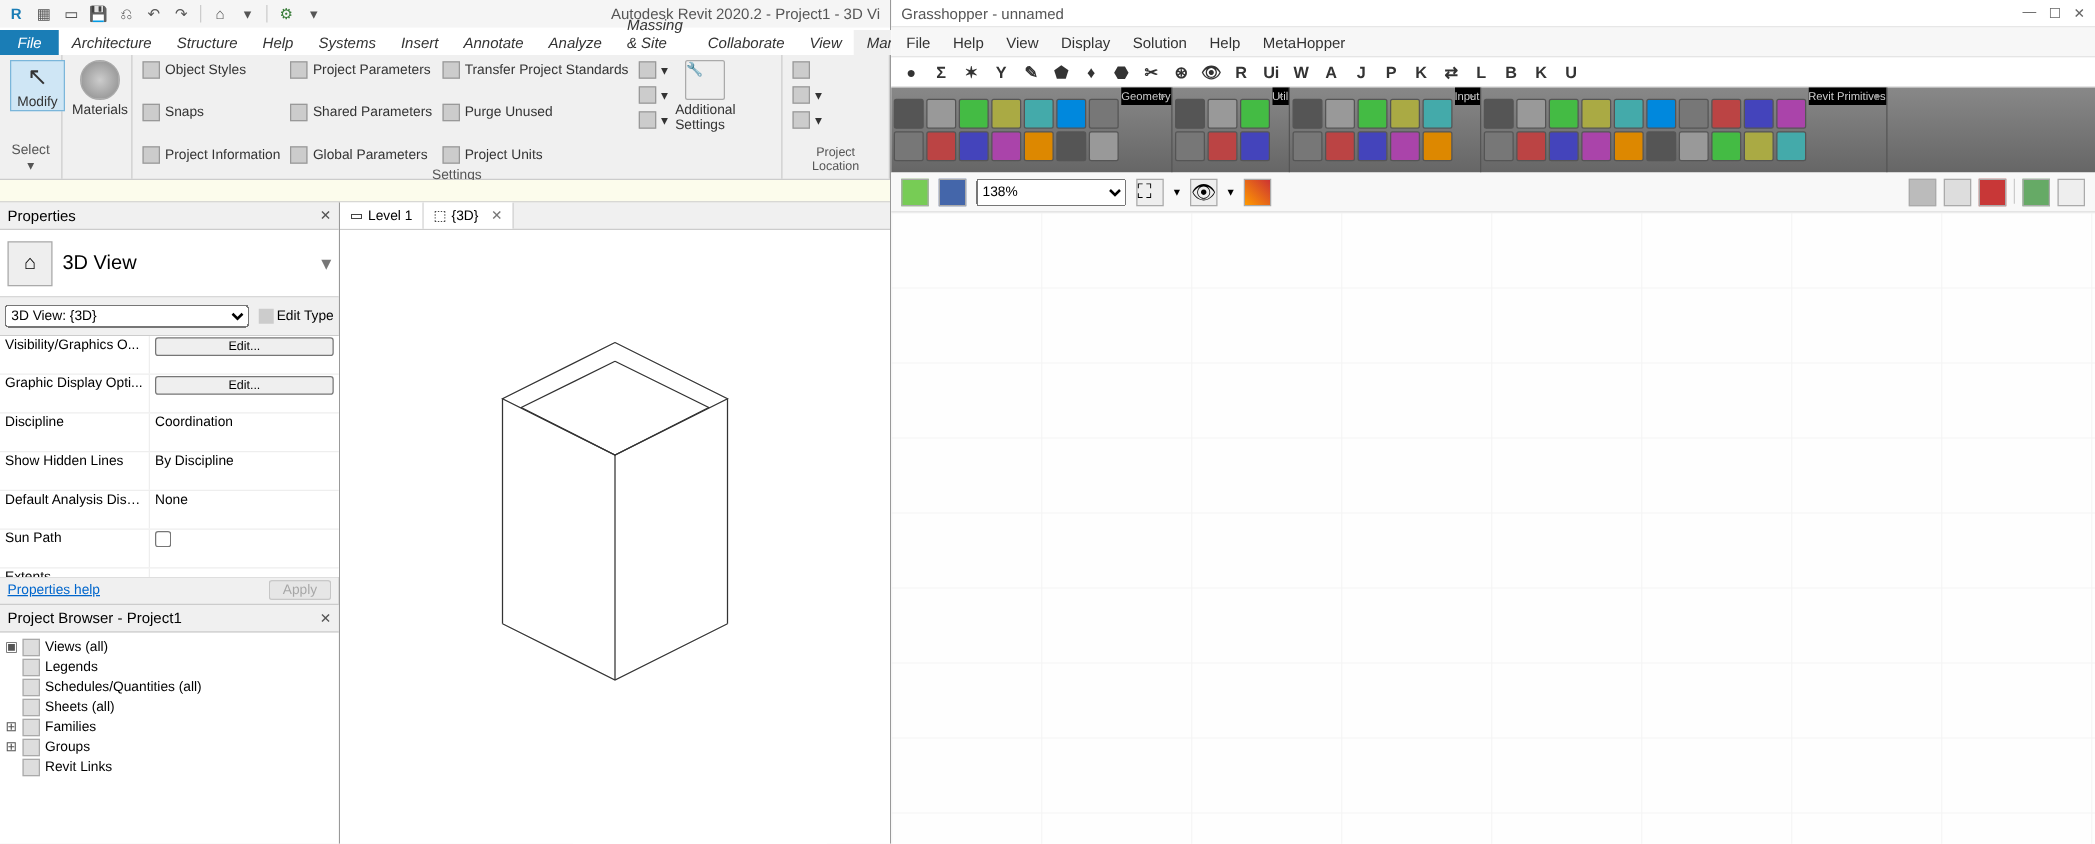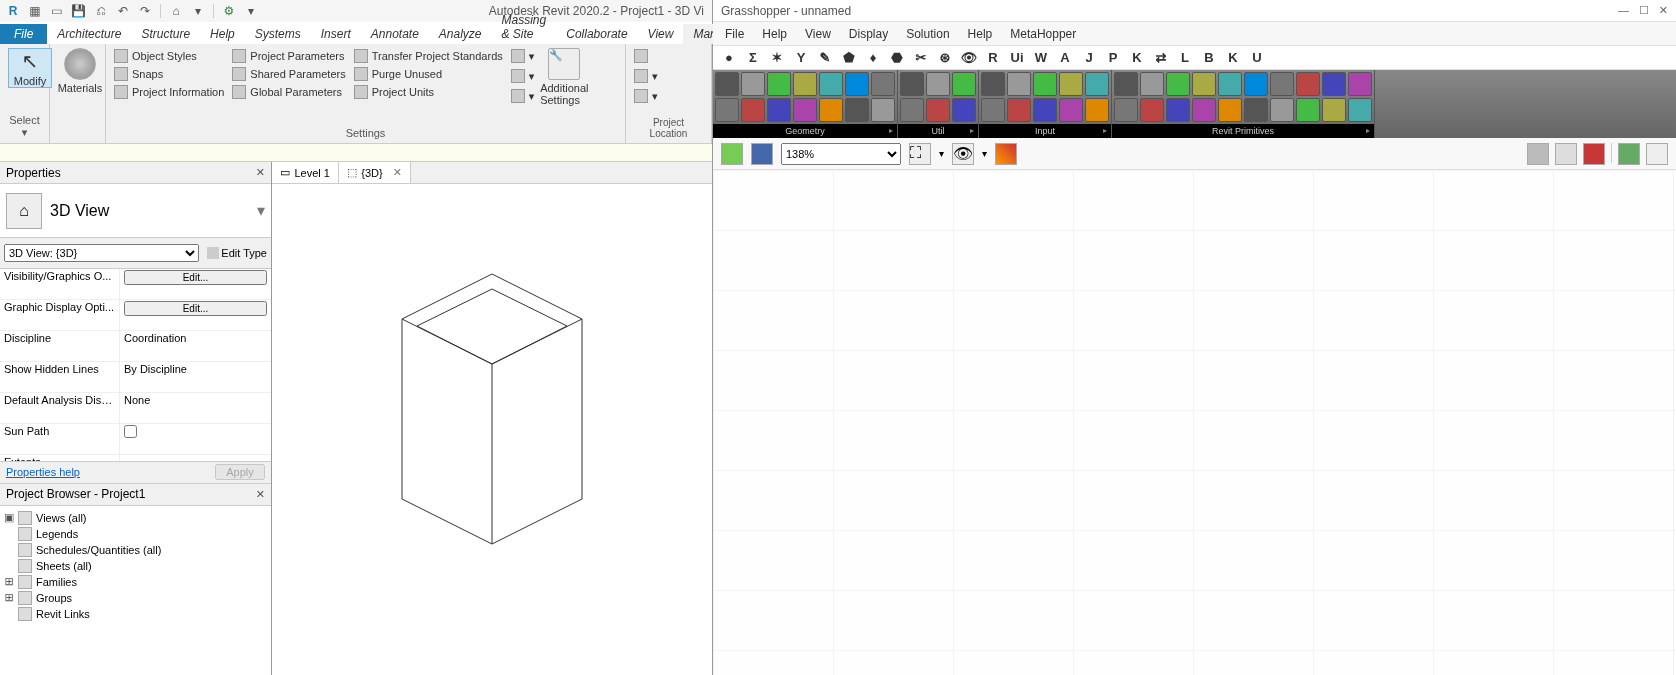--- a/index.html
+++ b/index.html
@@ -20,21 +20,21 @@
 .rtab.active { background:#f0f0f0; }
 
 
 .ribbon { height:100px; background:#f0f0f0; border-bottom:1px solid #ccc; display:flex; font-size:11px; color:#333; }
 .rgroup { border-right:1px solid #ccc; padding:4px 8px; display:flex; flex-direction:column; justify-content:space-between; }
 .rgroup-body { display:flex; gap:8px; flex:1; }
 .rgroup-title { text-align:center; font-size:11px; color:#555; padding-top:2px; }
 .bigbtn { width:44px; display:flex; flex-direction:column; align-items:center; gap:2px; cursor:default; }
 .bigbtn-icon { width:32px; height:32px; background:#ddd; border:1px solid #aaa; border-radius:2px; }
 .bigbtn.sel { background:#cfe6f5; border:1px solid #7bb6da; }
-.smallbtns { display:flex; flex-direction:column; gap:2px; }
+.smallbtns { display:flex; flex-direction:column; gap:18px; }
 .smallbtn { display:flex; align-items:center; gap:4px; cursor:default; padding:1px 0; font-size:11px; white-space:nowrap; }
 .smallbtn .si { width:14px; height:14px; background:#ccc; border:1px solid #999; }
 
 
 .addr { height:18px; background:#fcfcec; border-bottom:1px solid #ccc; }
 
 
 .mid { flex:1; display:flex; min-height:0; }
 .propcol { width:272px; display:flex; flex-direction:column; border-right:1px solid #999; }
 .panel-title { height:22px; background:#f0f0f0; border-bottom:1px solid #ccc; display:flex; align-items:center; font-size:12px; padding:0 6px; position:relative; }
@@ -66,21 +66,21 @@
 .vtab .x { margin-left:6px; color:#777; }
 .canvas { flex:1; background:#fff; position:relative; }
 
 
 .gh-title { height:22px; display:flex; align-items:center; padding:0 8px; font-size:12px; color:#555; border-bottom:1px solid #e0e0e0; }
 .gh-title .wbtn { margin-left:auto; display:flex; gap:10px; color:#666; font-size:11px; }
 .gh-menu { height:24px; display:flex; align-items:center; gap:18px; padding:0 12px; font-size:12px; color:#333; background:#f7f7f7; border-bottom:1px solid #e0e0e0; }
 .gh-icons { height:24px; background:#fff; display:flex; align-items:center; gap:8px; padding:0 8px; border-bottom:1px solid #ddd; font-size:13px; font-weight:bold; color:#333; }
 .gh-icons .ico { width:16px; height:16px; display:flex; align-items:center; justify-content:center; }
 .gh-ribbon { height:68px; background:linear-gradient(#888,#666); display:flex; font-size:10px; }
-.gh-group { display:flex; flex-direction:column; border-right:1px solid #555; }
+.gh-group { display:flex; flex-direction:row; border-right:1px solid #555; }
 .gh-group-body { flex:1; display:flex; align-items:center; gap:2px; padding:2px; }
 .gh-group-title { height:14px; background:#000; color:#ccc; font-size:9px; text-align:center; line-height:14px; position:relative; }
 .gh-group-title::after { content:"▸"; position:absolute; right:4px; color:#888; font-size:8px; }
 .gh-btn { width:24px; height:24px; background:#aaa; border:1px solid #555; border-radius:2px; }
 .gh-btn-col { display:flex; flex-direction:column; gap:2px; }
 .gh-toolbar { height:32px; display:flex; align-items:center; gap:8px; padding:0 8px; border-bottom:1px solid #ddd; background:#f8f8f8; }
 .gh-toolbar .tb { width:22px; height:22px; border:1px solid #aaa; background:#eee; }
 .gh-toolbar select { width:120px; height:22px; font-size:11px; }
 .gh-canvas { flex:1; position:relative; background:#fefefe;
   background-image:linear-gradient(#f3f3f3 1px,transparent 1px),linear-gradient(90deg,#f3f3f3 1px,transparent 1px);

